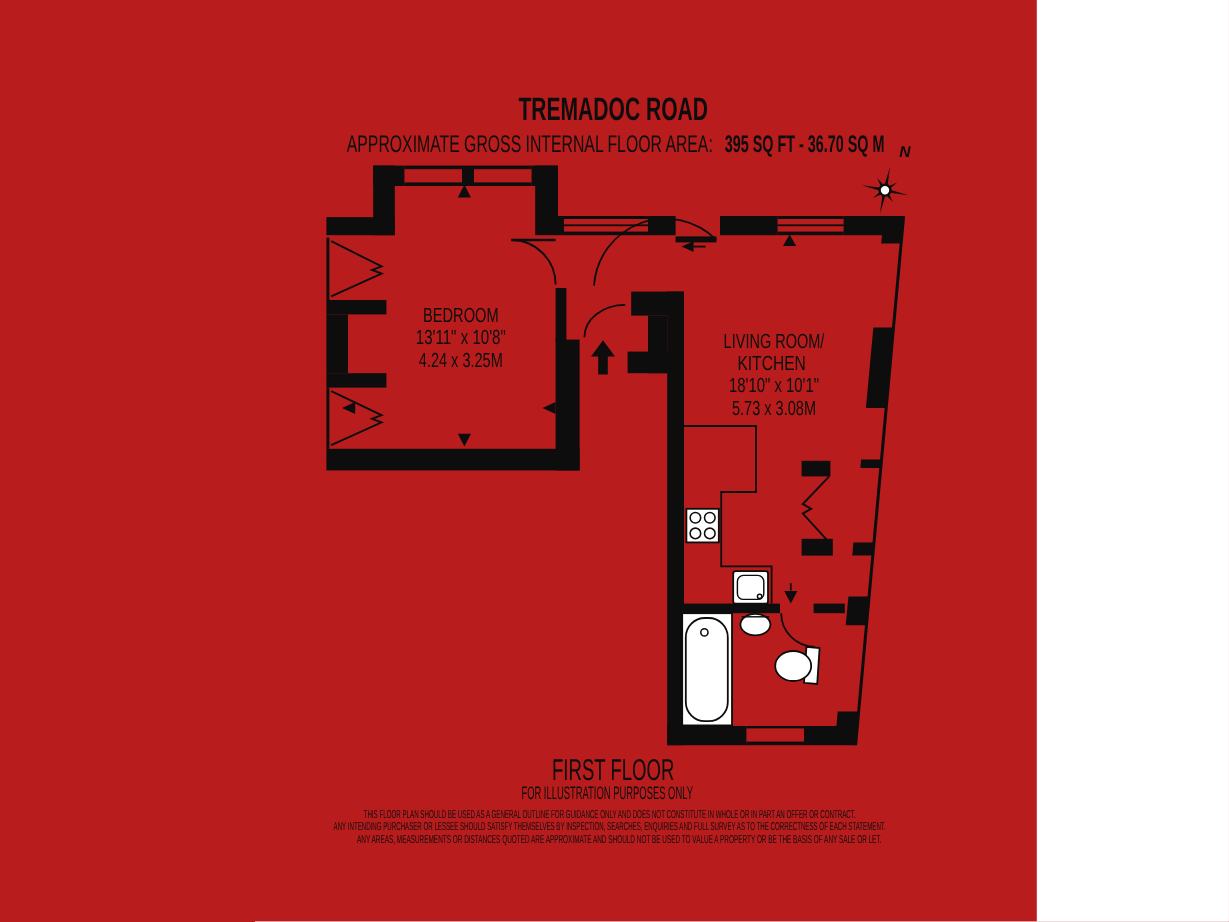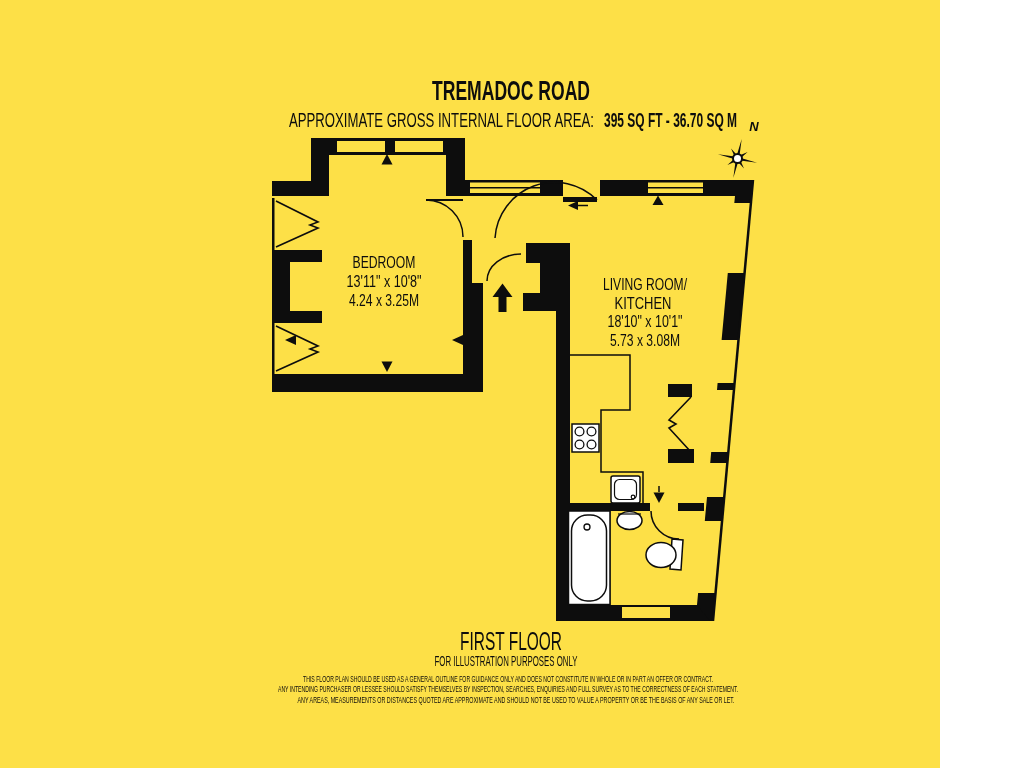--- a/index.html
+++ b/index.html
@@ -1,16 +1,16 @@
 <!DOCTYPE html>
 <html><head>
 <meta charset="utf-8">
 <style>
   html,body{margin:0;padding:0;background:#fff;}
-  .page{width:940px;height:768px;background:#fde047;position:relative;overflow:hidden;text-decoration:underline;}
+  .page{width:864px;height:768px;background:#b91c1c;position:relative;overflow:hidden;text-decoration:underline;}
   svg{display:block;}
   text{font-family:"Liberation Sans","DejaVu Sans",sans-serif;fill:#0d0d0d;}
   .t-title{font-size:27px;font-weight:bold;}
   .t-sub{font-size:20px;}
   .t-sub-b{font-size:20px;font-weight:bold;}
   .t-room{font-size:17px;}
   .t-floor{font-size:25px;}
   .t-illus{font-size:15px;}
   .t-disc{font-size:9.5px;}
   .t-n{font-size:13px;font-weight:bold;font-style:italic;}

